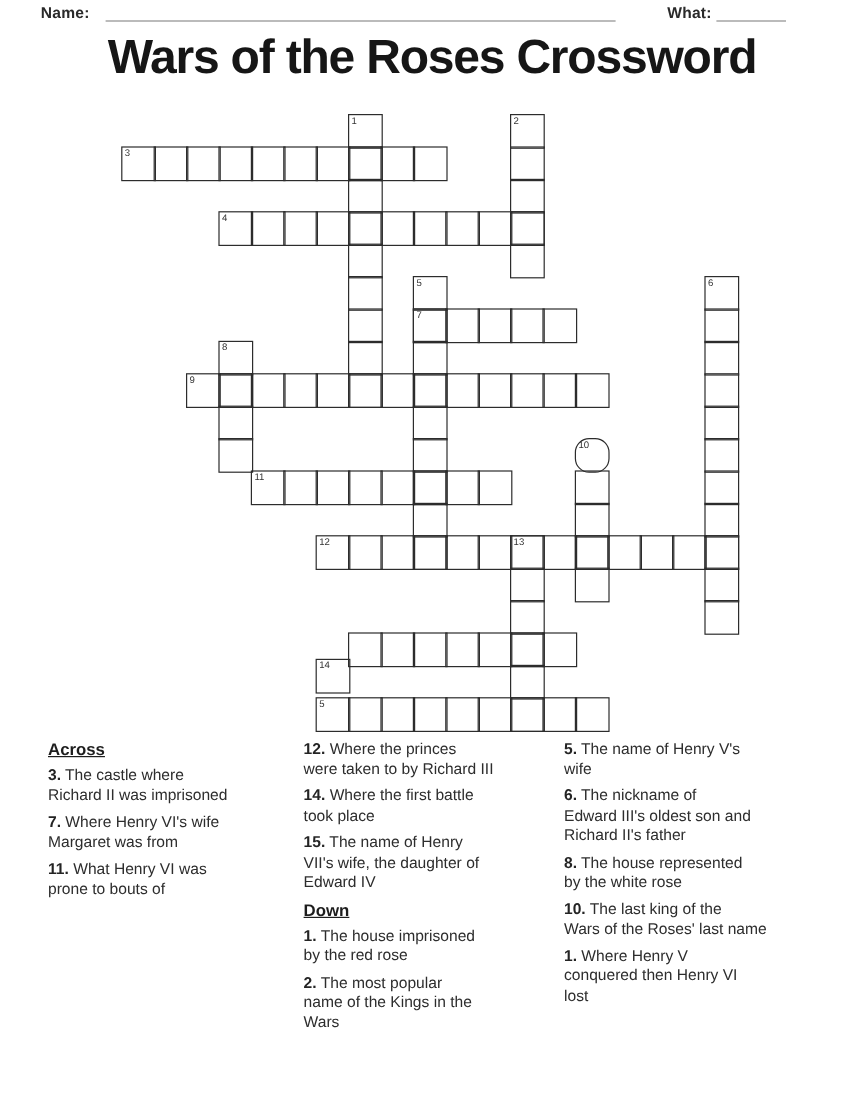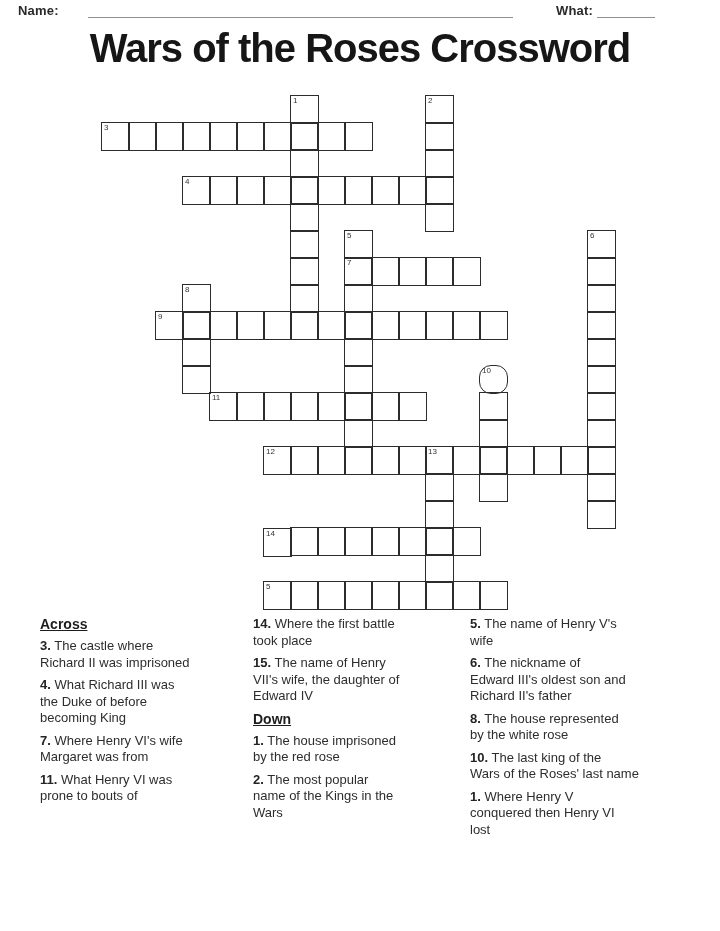--- a/index.html
+++ b/index.html
@@ -2,21 +2,21 @@
 <html><head>
 <meta charset="utf-8">
 <style>
   html,body{margin:0;padding:0;}
   body{
     width:720px;height:931px;background:#ffffff;position:relative;
     font-family:"Liberation Sans","DejaVu Sans",sans-serif;color:#222;
     overflow:hidden;
   }
   .hdr-label{position:absolute;font-size:13px;font-weight:700;color:#2a2a2a;letter-spacing:.2px;}
-  #name-label{left:18px;top:3px;}
+  #name-label{left:34px;top:3px;}
   #date-label{left:556px;top:3px;}
   .fill-line{position:absolute;height:15px;border-bottom:1.5px solid #8f8f8f;}
   #name-line{left:88px;top:2px;width:425px;}
   #date-line{left:597px;top:2px;width:58px;}
   .page-title{
     position:absolute;left:0;top:24px;width:720px;margin:0;
     text-align:center;font-size:40px;line-height:1.2;font-weight:700;
     letter-spacing:-1px;color:#161616;
   }
   .grid{position:absolute;left:101px;top:95px;width:516px;height:516px;}
@@ -179,21 +179,21 @@
     <div class="cell" style="left: 459px; top: 351px;"></div>
     <div class="cell" style="left: 486px; top: 351px;"></div>
     <div class="cell" style="left: 324px; top: 351px;">
       <span class="cellnum">13</span>
     </div>
     <div class="cell" style="left: 324px; top: 378px;"></div>
     <div class="cell" style="left: 324px; top: 405px;"></div>
     <div class="cell" style="left: 324px; top: 432px;"></div>
     <div class="cell" style="left: 324px; top: 459px;"></div>
     <div class="cell" style="left: 324px; top: 486px;"></div>
-    <div class="cell" style="left: 162px; top: 433px;">
+    <div class="cell" style="left: 162px; top: 454px;">
       <span class="cellnum">14</span>
     </div>
     <div class="cell" style="left: 189px; top: 432px;"></div>
     <div class="cell" style="left: 216px; top: 432px;"></div>
     <div class="cell" style="left: 243px; top: 432px;"></div>
     <div class="cell" style="left: 270px; top: 432px;"></div>
     <div class="cell" style="left: 297px; top: 432px;"></div>
     <div class="cell" style="left: 324px; top: 432px;"></div>
     <div class="cell" style="left: 351px; top: 432px;"></div>
     <div class="cell" style="left: 162px; top: 486px;">
@@ -207,29 +207,28 @@
     <div class="cell" style="left: 324px; top: 486px;"></div>
     <div class="cell" style="left: 351px; top: 486px;"></div>
     <div class="cell" style="left: 378px; top: 486px;"></div>
   </div>
 
 <div id="clues" class="clues">
     <div class="clue-col col0">
       <div class="clue-heading">Across</div>
       <div class="clue"><span class="clue-num">3.</span> <span class="clue-text">The castle where
 Richard II was imprisoned</span></div>
-      <div class="clue"><span class="clue-num">4.</span> <span class="clue-text">What Richard III was
-the Duke of before
-becoming King</span></div>
       <div class="clue"><span class="clue-num">7.</span> <span class="clue-text">Where Henry VI's wife
 Margaret was from</span></div>
       <div class="clue"><span class="clue-num">11.</span> <span class="clue-text">What Henry VI was
 prone to bouts of</span></div>
     </div>
     <div class="clue-col col1">
+      <div class="clue"><span class="clue-num">12.</span> <span class="clue-text">Where the princes
+were taken to by Richard III</span></div>
       <div class="clue"><span class="clue-num">14.</span> <span class="clue-text">Where the first battle
 took place</span></div>
       <div class="clue"><span class="clue-num">15.</span> <span class="clue-text">The name of Henry
 VII's wife, the daughter of
 Edward IV</span></div>
       <div class="clue-heading">Down</div>
       <div class="clue"><span class="clue-num">1.</span> <span class="clue-text">The house imprisoned
 by the red rose</span></div>
       <div class="clue"><span class="clue-num">2.</span> <span class="clue-text">The most popular
 name of the Kings in the

